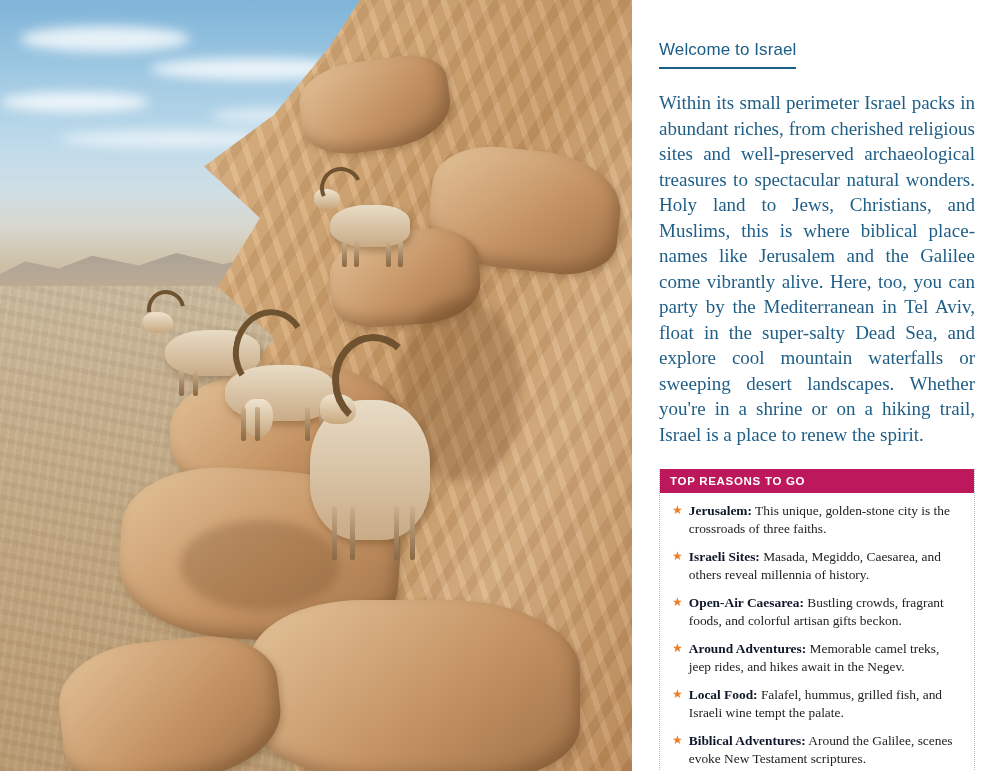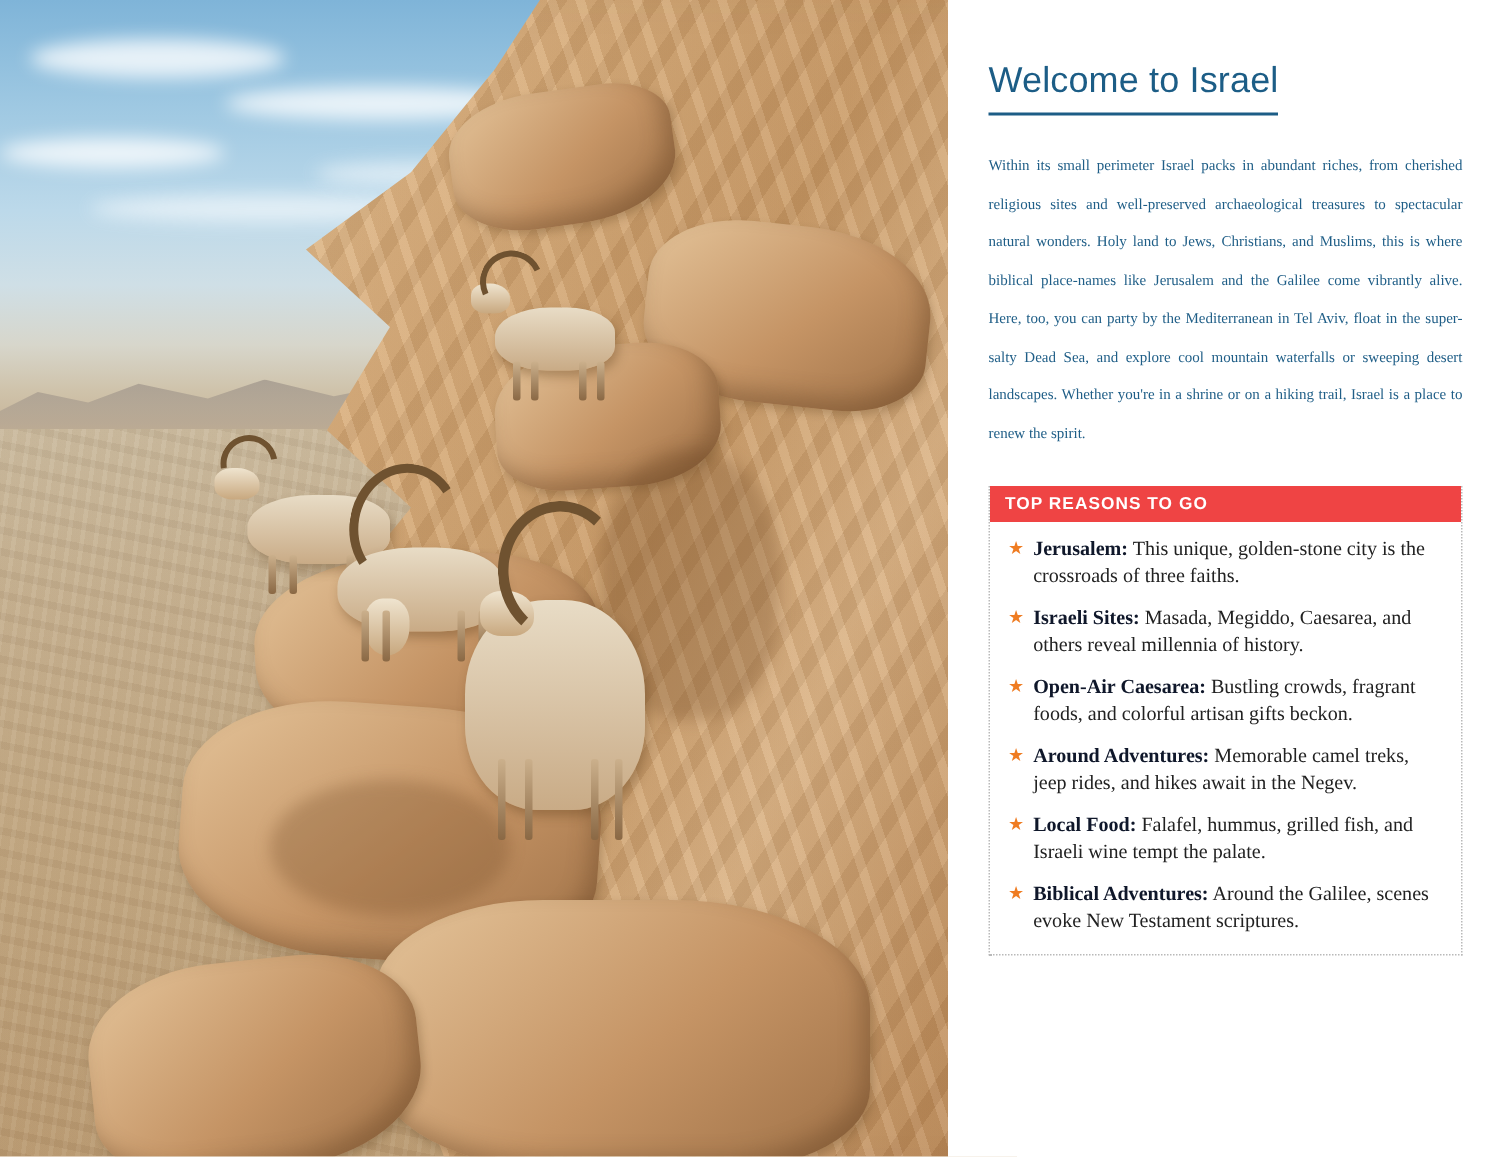--- a/index.html
+++ b/index.html
@@ -132,47 +132,47 @@
   .text-pane {
     position: relative;
     width: 368px;
     flex: 0 0 368px;
     padding: 40px 25px 0 27px;
     box-sizing: border-box;
     background: #ffffff;
   }
   .title {
     font-family: "Liberation Sans", sans-serif;
-    font-size: 24px;
+    font-size: 17px;
     font-weight: 400;
     color: #1c5d86;
     letter-spacing: .1px;
     margin: 0 0 4px 0;
     padding-bottom: 7px;
     display: inline-block;
     border-bottom: 2px solid #1c5d86;
   }
   .intro {
     margin: 17px 0 0 0;
     font-family: "Liberation Serif", serif;
-    font-size: 10px;
+    font-size: 19px;
     line-height: 25.5px;
     color: #1f5e87;
     text-align: justify;
     text-justify: inter-word;
     hyphens: auto;
   }
   .reasons-box {
     margin-top: 22px;
     border: 1px dotted #b9b9b9;
     border-top: none;
     background: #fff;
   }
   .reasons-head {
-    background: #ef4444;
+    background: #be185d;
     color: #ffffff;
     font-family: "Liberation Sans", sans-serif;
     font-size: 11.5px;
     font-weight: bold;
     letter-spacing: .7px;
     padding: 6px 16px 6px 10px;
   }
   .reasons-list {
     padding: 9px 12px 12px 12px;
   }

